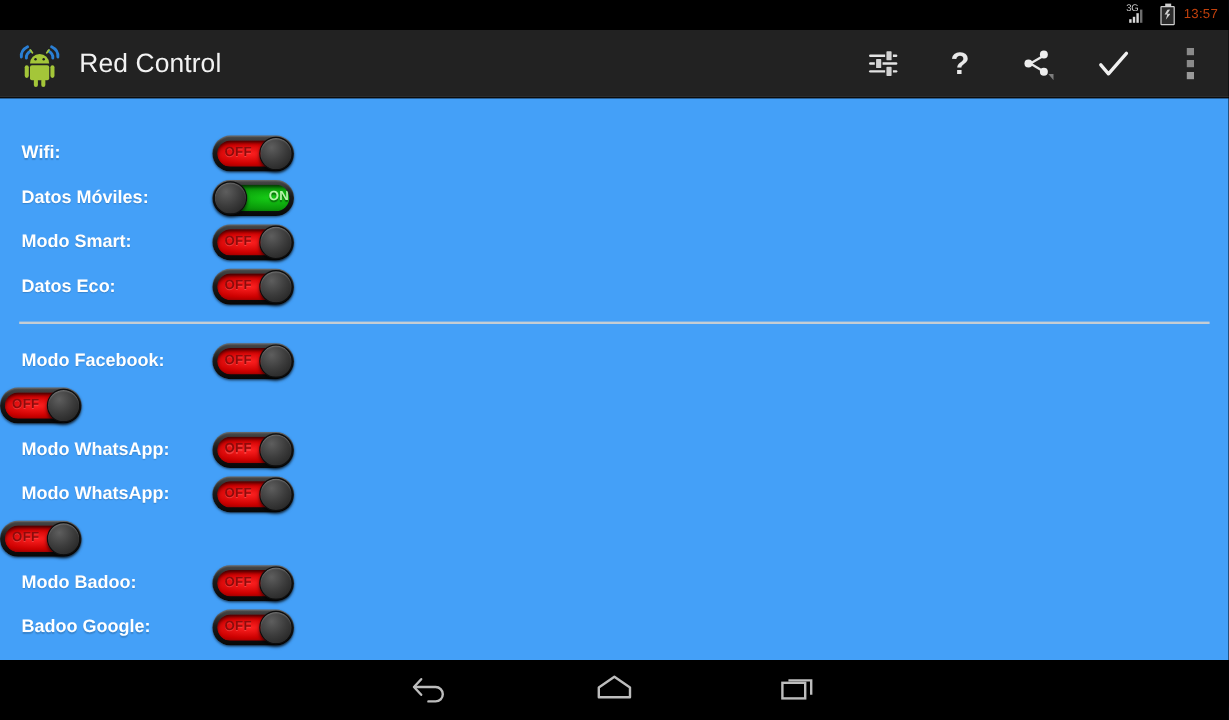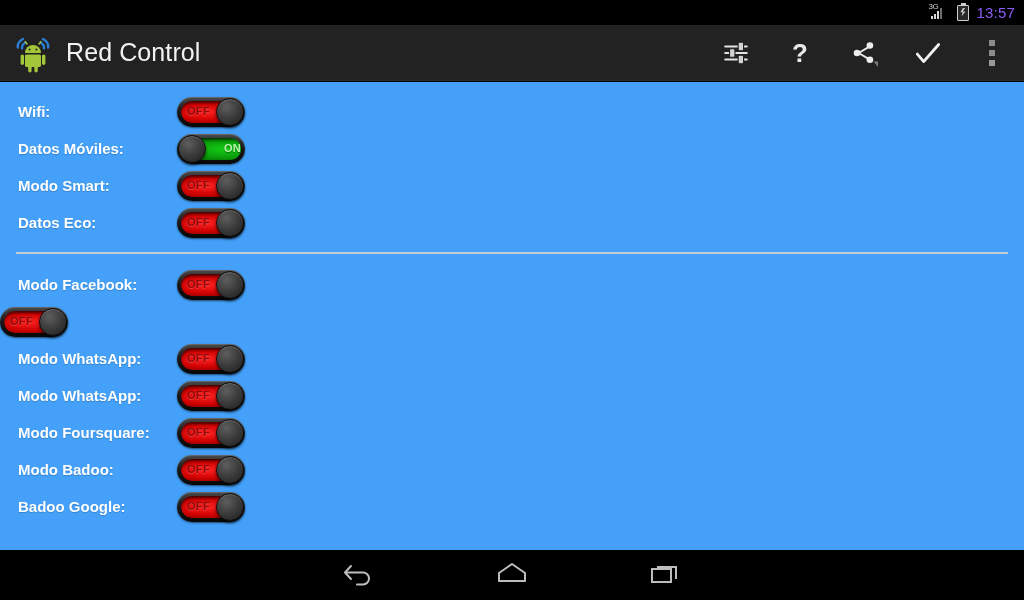--- a/index.html
+++ b/index.html
@@ -87,22 +87,22 @@
   }
   .battery:after {
     content: "";
     position: absolute;
     left: 2px; top: 2px;
     width: 5px; height: 9px;
     background: #cfcfcf;
     clip-path: polygon(55% 0, 100% 0, 45% 45%, 100% 45%, 20% 100%, 45% 52%, 0 52%);
   }
   #status-time {
-    font-size: 15px;
-    color: #8b5cf6;
+    font-size: 11px;
+    color: #c2410c;
     line-height: 15px;
     letter-spacing: 0.2px;
   }
 
   
   #action-bar {
     position: absolute;
     left: 0; top: 25px;
     width: 1024px; height: 56px;
     background: #222222;
@@ -112,21 +112,21 @@
     align-items: center;
   }
   #app-logo {
     position: relative;
     width: 44px; height: 44px;
     margin-left: 11px;
     flex: 0 0 auto;
   }
   #app-title {
     color: #f2f2f2;
-    font-size: 25px;
+    font-size: 22px;
     margin-left: 11px;
     letter-spacing: 0.1px;
     flex: 0 0 auto;
   }
   #action-spacer { flex: 1 1 auto; }
   .action-btn {
     width: 64px;
     height: 56px;
     display: flex;
     align-items: center;
@@ -140,21 +140,21 @@
   #content {
     position: absolute;
     left: 0; top: 82px;
     width: 1024px;
     height: 468px;
     background: #44a0f8;
     overflow: hidden;
   }
   #list {
     position: relative;
-    padding-top: 11px;
+    padding-top: 27px;
   }
   .row {
     position: relative;
     height: 37px;
     display: flex;
     align-items: center;
   }
   .row-label {
     color: #ffffff;
     font-size: 15px;
@@ -450,21 +450,20 @@
           <div class="toggle off">
             <div class="toggle-inner">
               <div class="toggle-track">
                 <span class="toggle-text">OFF</span>
               </div>
             </div>
             <div class="toggle-knob"></div>
           </div>
         </div>
         <div class="row">
-          <div class="row-label">Modo Foursquare:</div>
           <div class="toggle off">
             <div class="toggle-inner">
               <div class="toggle-track">
                 <span class="toggle-text">OFF</span>
               </div>
             </div>
             <div class="toggle-knob"></div>
           </div>
         </div>
         <div class="row">

